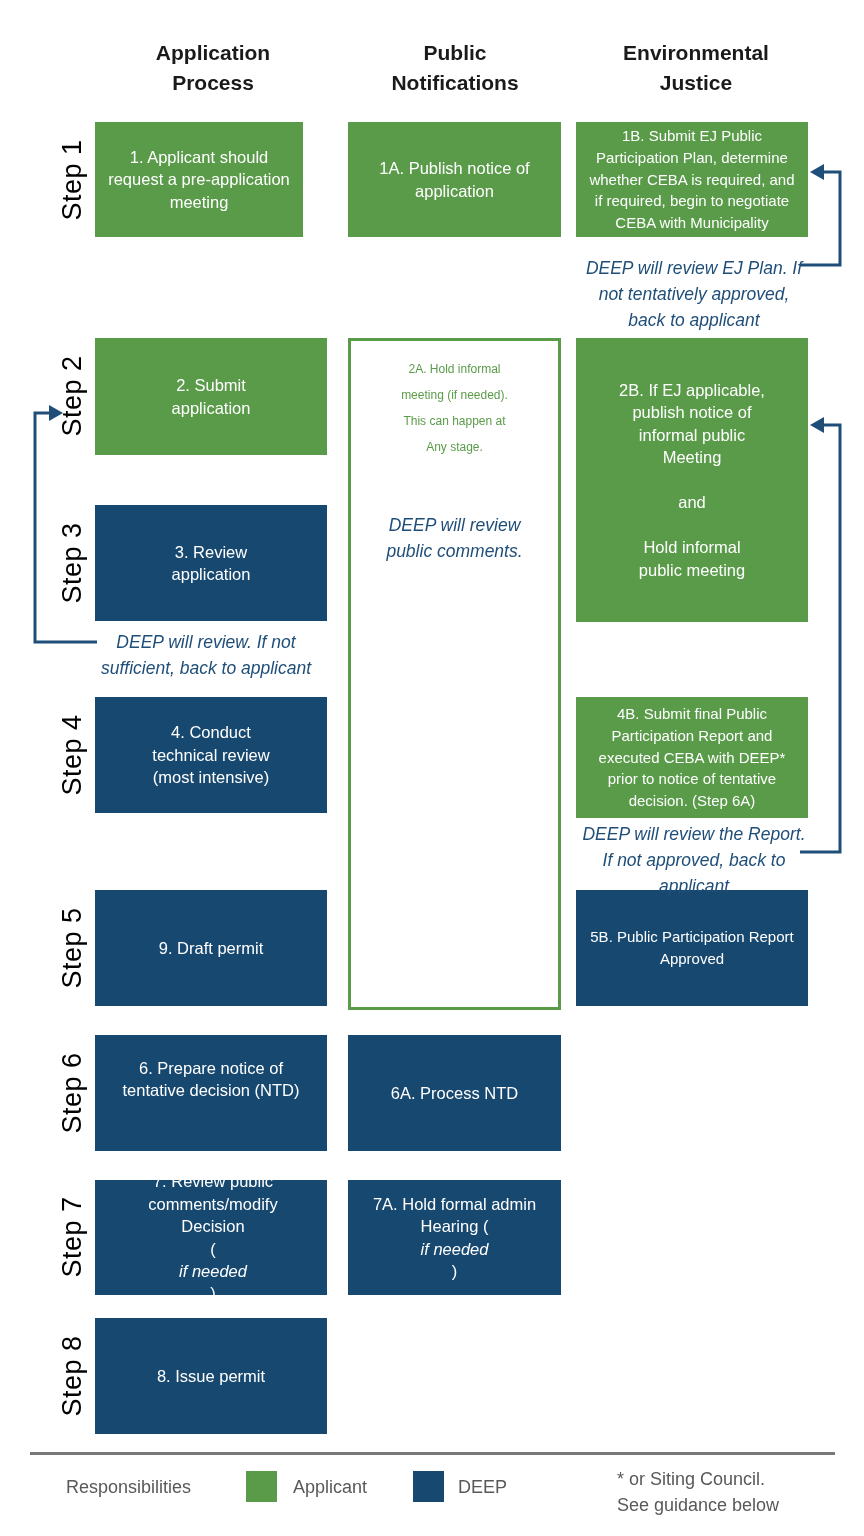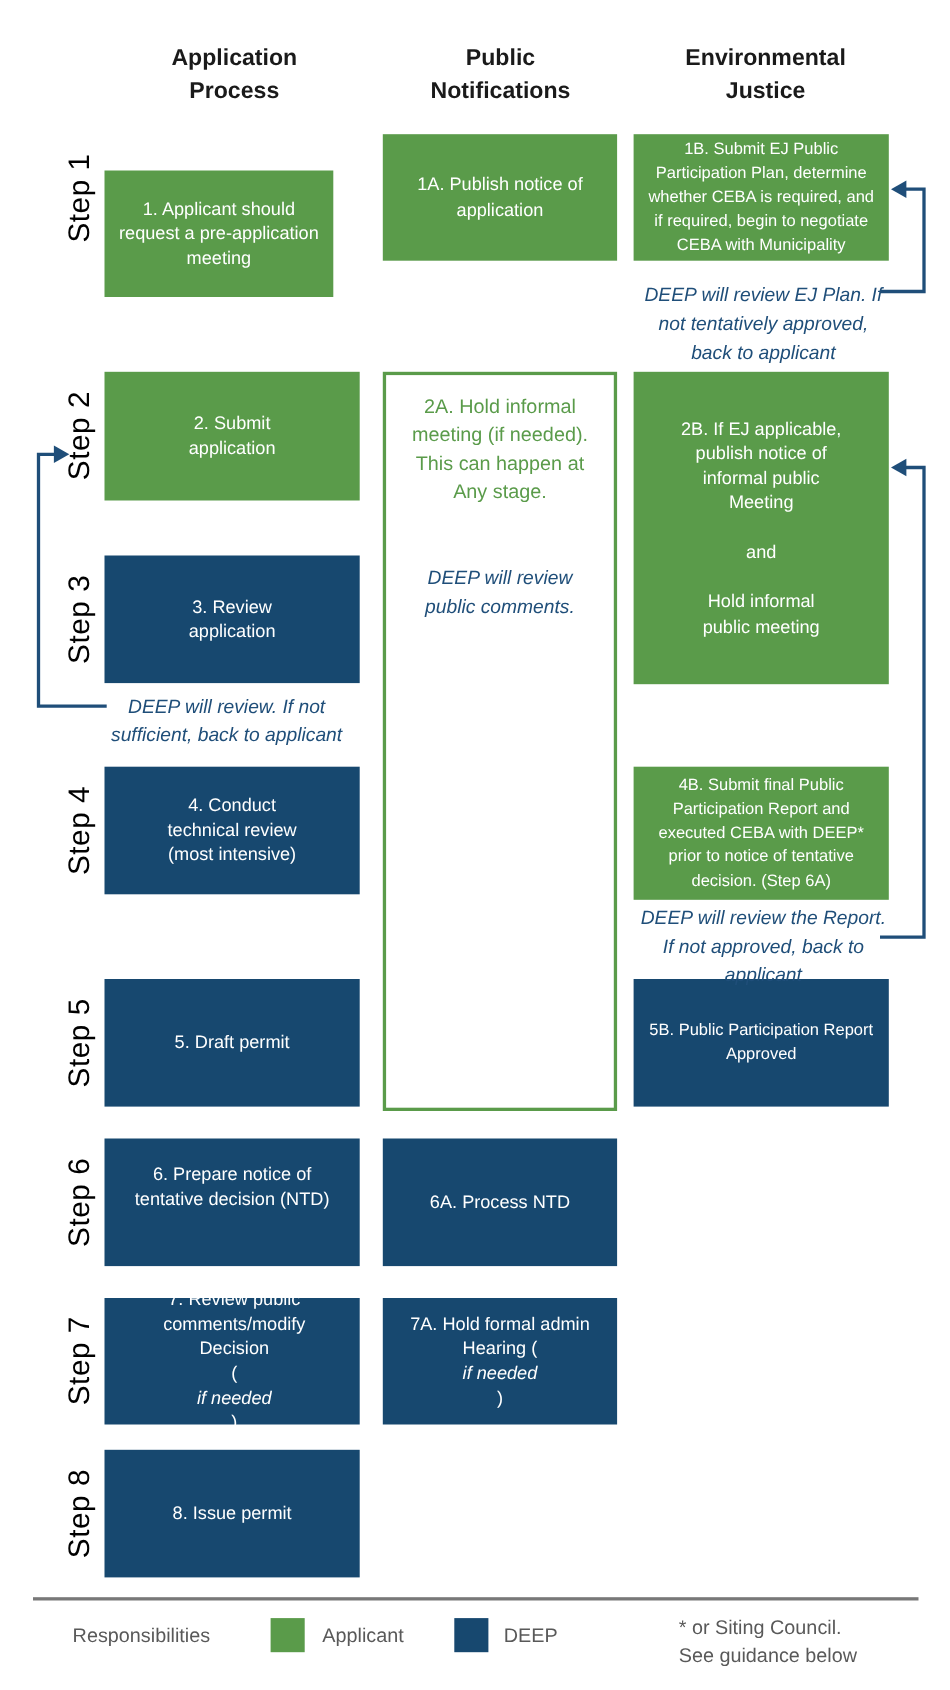--- a/index.html
+++ b/index.html
@@ -11,21 +11,21 @@
 
   .step { position:absolute; transform:translate(-50%,-50%) rotate(-90deg); font-size:27px; color:#000; white-space:nowrap; letter-spacing:0.5px; }
 
   .box { position:absolute; display:flex; flex-direction:column; align-items:center; justify-content:center; text-align:center; color:#fff; font-size:16.5px; line-height:1.36; padding:6px 10px; }
   .box.green { background:var(--green); }
   .box.blue  { background:var(--blue); }
   .box.small { font-size:15px; line-height:1.45; padding:4px 6px; }
   .box.vtop  { padding-bottom:34px; }
   .box.outline { background:#fff; border:3px solid var(--green); justify-content:flex-start; padding-top:15px; }
 
-  .g-text { color:var(--green); font-size:18px; line-height:26px; }
+  .g-text { color:var(--green); font-size:12px; line-height:26px; }
   .g-text.it { }
   .deep-review { color:var(--note); font-style:italic; font-size:17.5px; line-height:26px; margin-top:52px; }
 
   .note { position:absolute; text-align:center; font-style:italic; color:var(--note); font-size:17.5px; line-height:26px; }
 
   .arrows { position:absolute; left:0; top:0; pointer-events:none; }
 
   .divider { position:absolute; left:30px; top:1452px; width:805px; height:3px; background:var(--divider); }
 
   .legend-label { position:absolute; color:var(--gray); font-size:18px; }
@@ -58,25 +58,25 @@
 
   <div class="step" style="left:72px; top:180px;">Step 1</div>
   <div class="step" style="left:72px; top:396px;">Step 2</div>
   <div class="step" style="left:72px; top:563px;">Step 3</div>
   <div class="step" style="left:72px; top:755px;">Step 4</div>
   <div class="step" style="left:72px; top:948px;">Step 5</div>
   <div class="step" style="left:72px; top:1093px;">Step 6</div>
   <div class="step" style="left:72px; top:1237px;">Step 7</div>
   <div class="step" style="left:72px; top:1376px;">Step 8</div>
 
-  <div class="box green" style="left:95px; top:122px; width:208px; height:115px;margin-top:33px;">1. Applicant should<br>request a pre-application<br>meeting</div>
+  <div class="box green" style="left:95px; top:122px; width:208px; height:115px;">1. Applicant should<br>request a pre-application<br>meeting</div>
   <div class="box green" style="left:95px; top:338px; width:232px; height:117px;">2. Submit<br>application</div>
   <div class="box blue" style="left:95px; top:505px; width:232px; height:116px;">3. Review<br>application</div>
   <div class="box blue" style="left:95px; top:697px; width:232px; height:116px;">4. Conduct<br>technical review<br>(most intensive)</div>
-  <div class="box blue" style="left:95px; top:890px; width:232px; height:116px;">5. Draft permit</div>
+  <div class="box blue" style="left:95px; top:890px; width:232px; height:116px;">9. Draft permit</div>
   <div class="box blue vtop" style="left:95px; top:1035px; width:232px; height:116px;">6. Prepare notice of<br>tentative decision (NTD)</div>
   <div class="box blue" style="left:95px; top:1180px; width:232px; height:115px;padding-left:14px;">7. Review public<br>comments/modify<br>Decision<br>(<i>if needed</i>)</div>
   <div class="box blue" style="left:95px; top:1318px; width:232px; height:116px;">8. Issue permit</div>
 
   <div class="box green" style="left:348px; top:122px; width:213px; height:115px;">1A. Publish notice of<br>application</div>
   <div class="box outline" style="left:348px; top:338px; width:213px; height:672px;">
     <div class="g-text">2A. Hold informal<br>meeting (if needed).</div>
     <div class="g-text it">This can happen at<br>Any stage.</div>
     <div class="deep-review">DEEP will review<br>public comments.</div>
   </div>

